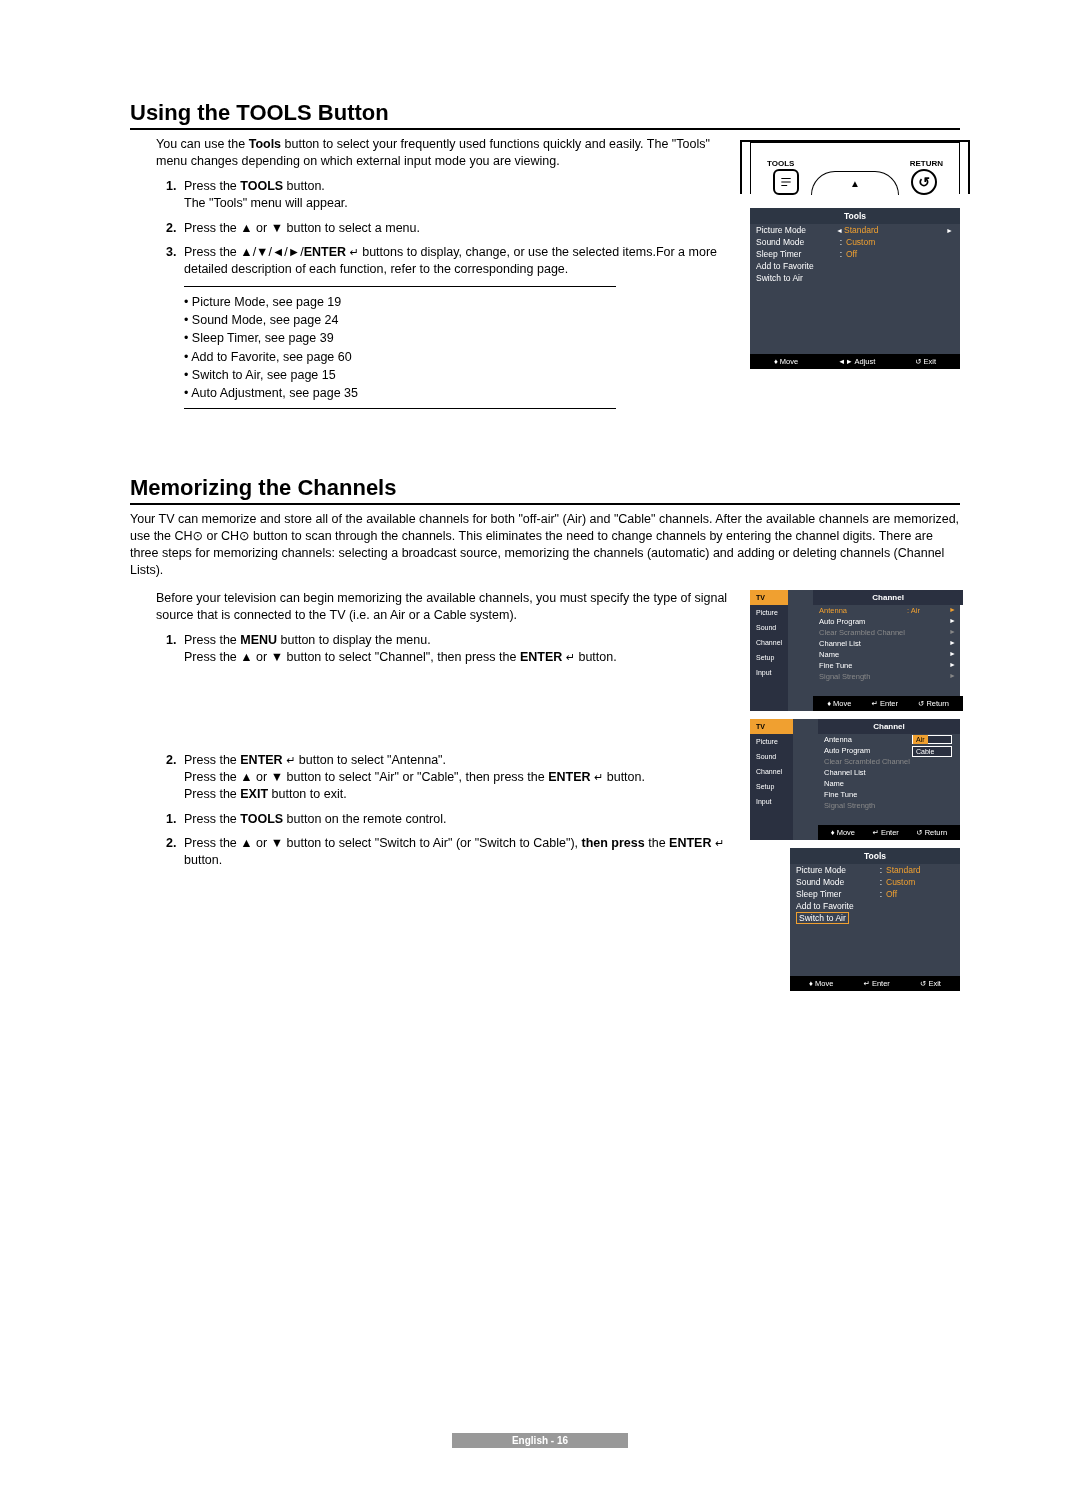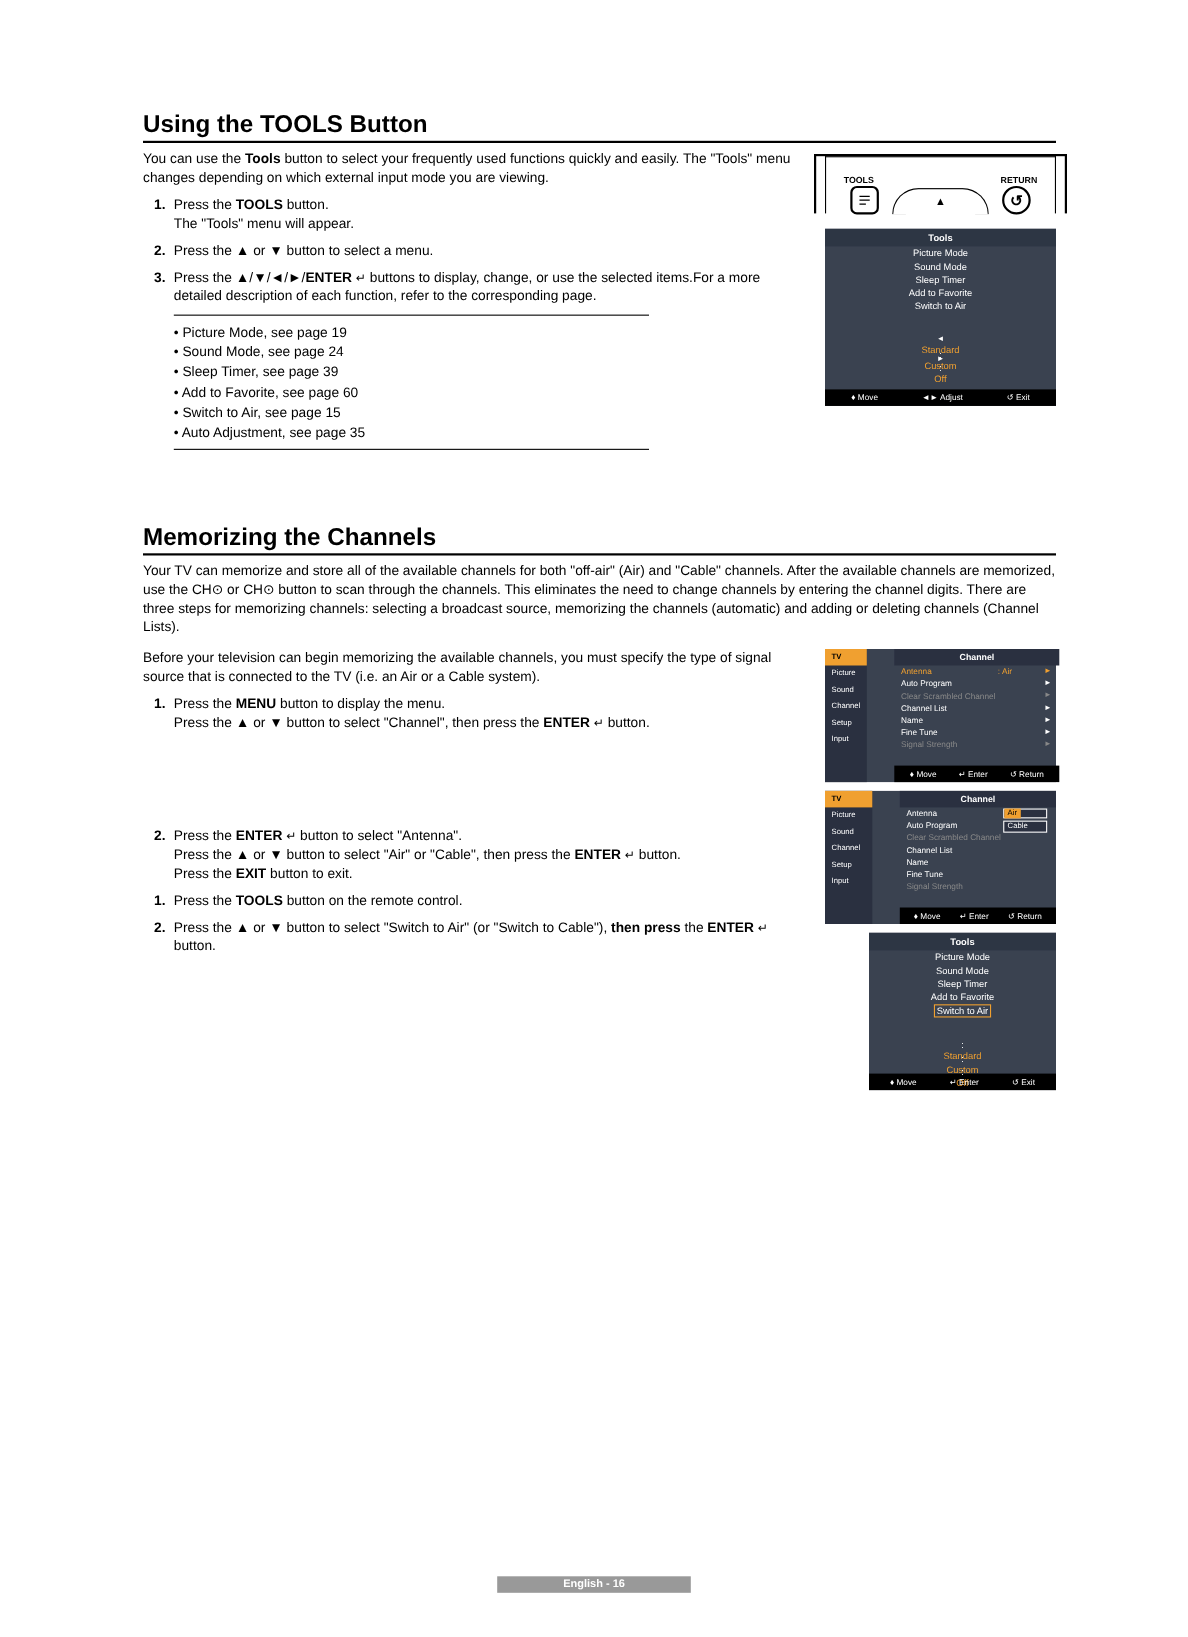--- a/index.html
+++ b/index.html
@@ -62,21 +62,21 @@
   }
   .bold { font-weight: bold; }
   .enter-icon::after { content: "↵"; font-size: 11px; }
 
   
   .two-col {
     display: flex;
     gap: 14px;
     align-items: flex-start;
   }
-  .left-col { flex: 1; }
+  .left-col { flex: 1; margin-left: 26px; }
   .right-col { width: 210px; flex-shrink: 0; }
 
   
   .remote-illust {
     position: absolute;
     right: 110px;
     top: 140px;
     width: 230px;
     height: 54px;
     border-top: 2px solid #000;
@@ -133,21 +133,20 @@
     background: #2d3644;
     text-align: center;
     font-weight: bold;
     padding: 3px 0;
   }
   .osd-row {
     display: flex;
     align-items: center;
     padding: 1px 6px;
     height: 12px;
-    flex-direction: column;
   }
   .osd-label { flex: 0 0 80px; }
   .osd-colon { flex: 0 0 10px; text-align: center; }
   .osd-val { flex: 1; color: #f0a030; }
   .osd-arrow { color: #fff; font-size: 7px; flex: 0 0 8px; }
   .osd-highlight-box { border: 1px solid #f0a030; padding: 0 2px; }
   .osd-footer {
     background: #000000;
     display: flex;
     justify-content: space-around;
@@ -175,21 +174,20 @@
     padding: 4px 6px;
     font-size: 7px;
   }
   .osd-nav-item.sel { background: #f0a030; color: #000; font-weight: bold; }
   .osd-content { flex: 1; }
   .osd-content .osd-title { background: #2a3040; }
   .osd-content-row {
     display: flex;
     padding: 1px 6px;
     height: 11px;
-    align-items: center;
     font-size: 7.5px;
   }
   .osd-content-row .lbl { flex: 0 0 88px; }
   .osd-content-row .val { flex: 1; }
   .osd-content-row .chev { flex: 0 0 8px; font-size: 7px; }
   .osd-content-row.orange { color: #f0a030; }
   .osd-content-row.dim { color: #888; }
   .dropdown-box {
     border: 1px solid #fff;
     font-size: 7px;

